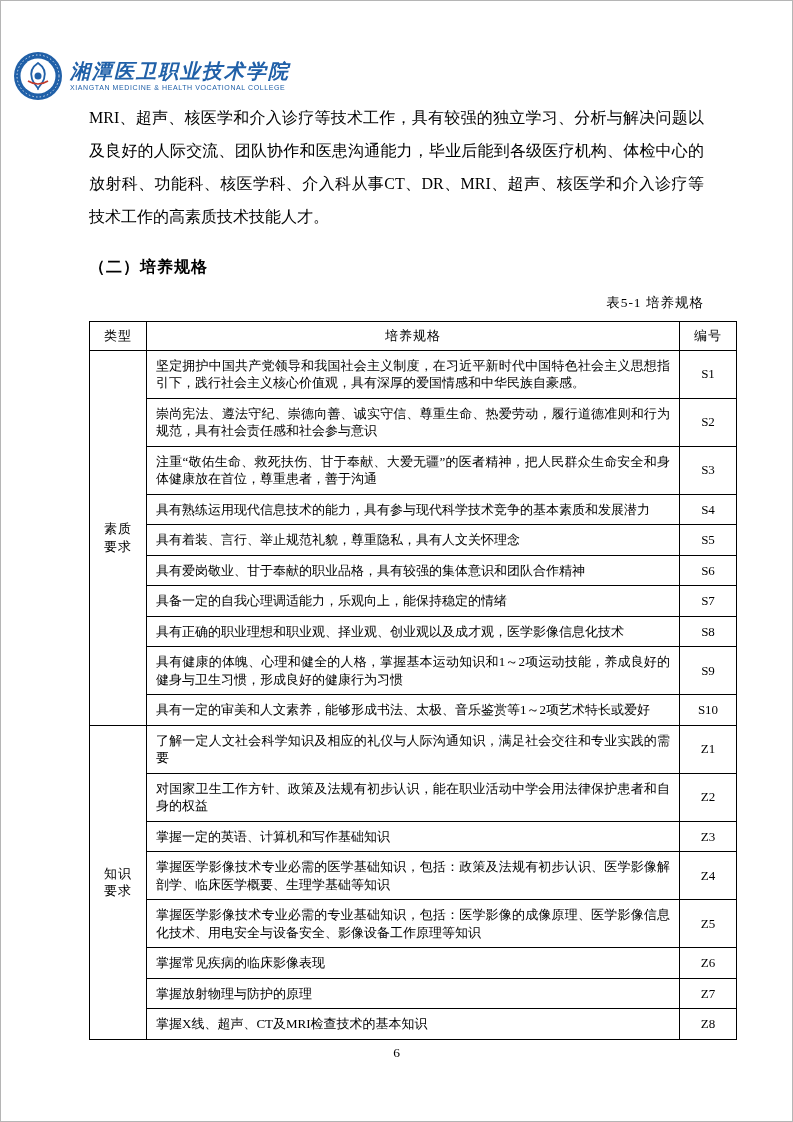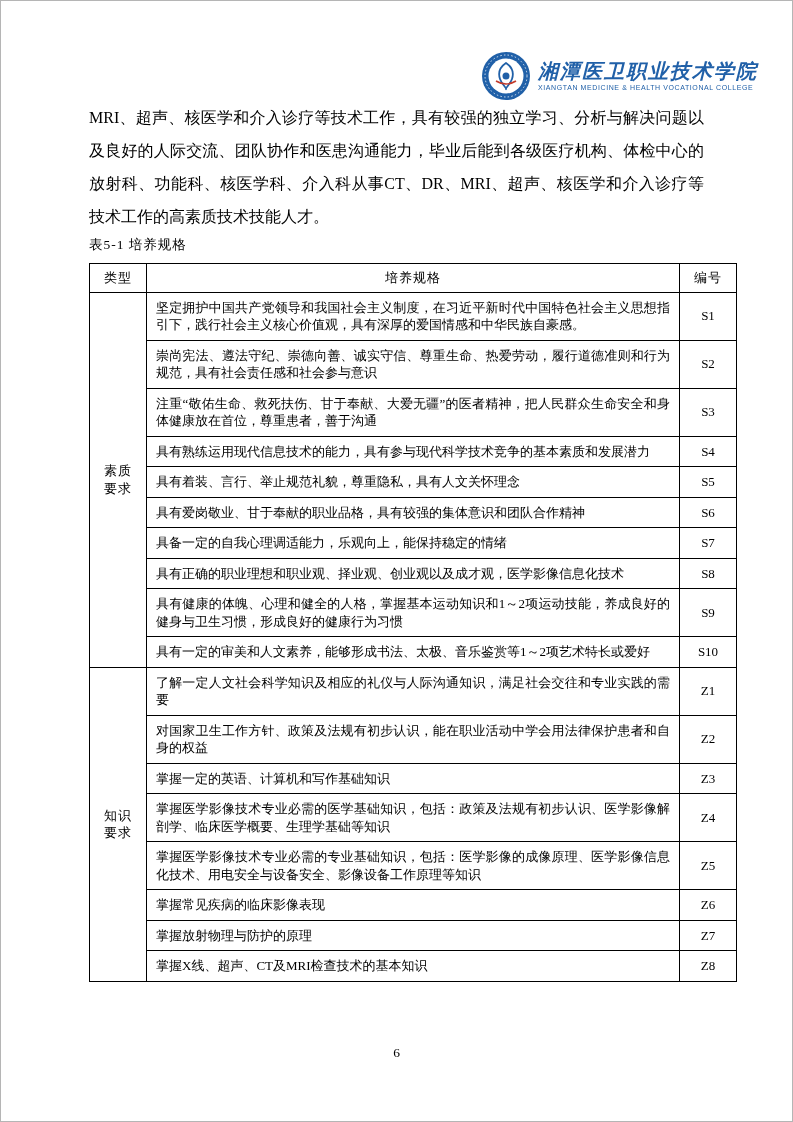--- a/index.html
+++ b/index.html
@@ -10,22 +10,22 @@
     height: 1122px;
     margin: 0 auto;
     background: #ffffff;
     border: 1px solid #b5b5b5;
     font-family: "Liberation Serif", "DejaVu Serif", serif;
     color: #000;
     overflow: hidden;
   }
   .page-header {
     display: flex;
-    justify-content: flex-end;
-    padding: 50px 34px 0 0;
+    justify-content: flex-start;
+    padding: 50px 34px 0 12px;
   }
   .logo { display: flex; align-items: center; gap: 7px; }
   .logo-emblem { width: 50px; height: 50px; flex: 0 0 auto; }
   .logo-text { display: flex; flex-direction: column; justify-content: center; }
   .logo-cn {
     font-size: 20px;
     font-weight: bold;
     font-style: italic;
     color: var(--brand-blue, #2060a8);
     letter-spacing: 2px;
@@ -49,22 +49,22 @@
     text-justify: inter-ideograph;
   }
   .section-heading {
     margin-top: 24px;
     font-size: 16px;
     font-weight: bold;
     font-family: "Liberation Sans", "DejaVu Sans", sans-serif;
     letter-spacing: 1px;
   }
   .table-caption {
-    margin-top: 3px;
-    text-align: left;
+    margin-top: 16px;
+    text-align: right;
     font-size: 13.5px;
     letter-spacing: 1px;
   }
   .table-wrap { margin: 9px 55px 0 88px; }
   .spec-table {
     width: 100%;
     border-collapse: collapse;
     font-size: 13px;
     table-layout: fixed;
   }
@@ -119,20 +119,21 @@
       </svg>
       <div class="logo-text">
         <div class="logo-cn">湘潭医卫职业技术学院</div>
         <div class="logo-en">XIANGTAN MEDICINE &amp; HEALTH VOCATIONAL COLLEGE</div>
       </div>
     </div>
   </div>
 
   <div class="content">
     <p class="intro">MRI、超声、核医学和介入诊疗等技术工作，具有较强的独立学习、分析与解决问题以及良好的人际交流、团队协作和医患沟通能力，毕业后能到各级医疗机构、体检中心的放射科、功能科、核医学科、介入科从事CT、DR、MRI、超声、核医学和介入诊疗等技术工作的高素质技术技能人才。</p>
+    <h3 class="section-heading">（二）培养规格</h3>
     <div class="table-caption">表5-1 培养规格</div>
   </div>
 
   <div class="table-wrap">
     <table class="spec-table">
       <thead>
         <tr>
           <th class="col-type">类型</th>
           <th class="col-spec">培养规格</th>
           <th class="col-code">编号</th>

